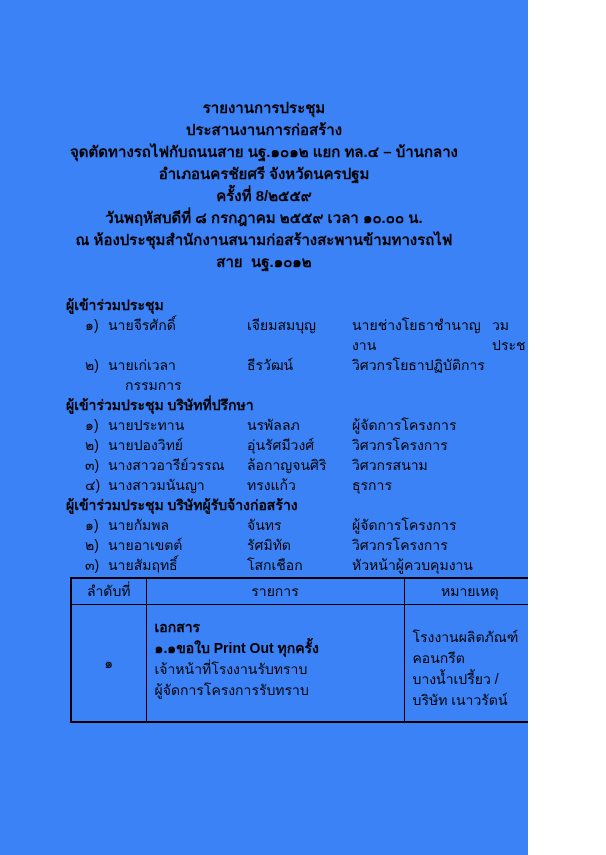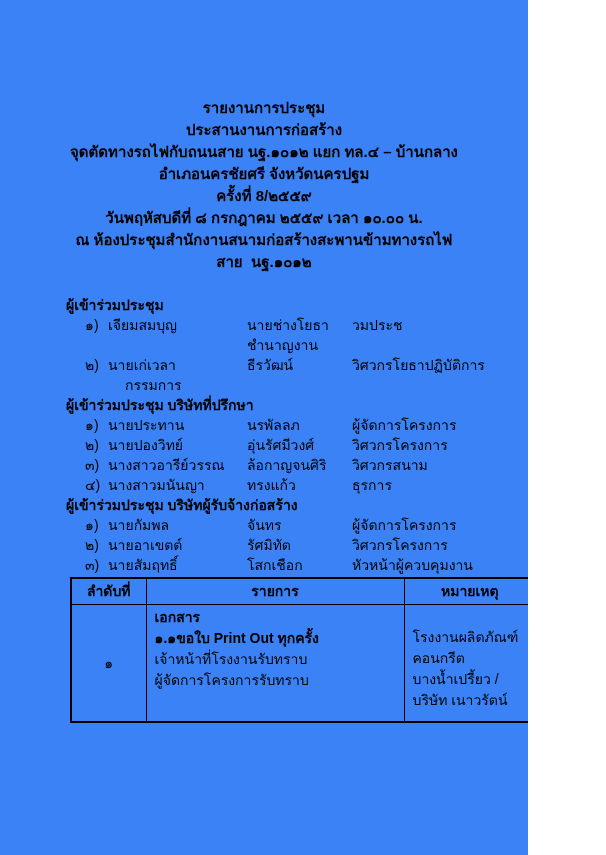--- a/index.html
+++ b/index.html
@@ -44,34 +44,34 @@
     border: 2px solid #000;
   }
   .minutes-table col.c1 { width: 75px; }
   .minutes-table col.c2 { width: 258px; }
   .minutes-table col.c3 { width: 132px; }
   .minutes-table th, .minutes-table td {
     border: 1px solid #000;
     box-sizing: border-box;
   }
   .minutes-table th {
-    font-weight: bold;
+    font-weight: normal;
     text-align: center;
     height: 26px;
     padding: 2px 12px;
     line-height: 20px;
   }
   .minutes-table tbody tr { height: 118px; }
   .no-cell {
     text-align: center;
     vertical-align: middle;
   }
   .item-cell {
     vertical-align: top;
-    padding: 2px 8px 8px 8px;
+    padding: 12px 8px 8px 8px;
     line-height: 21px;
   }
   .item-line.bold { font-weight: bold; }
   .remark-cell {
     vertical-align: bottom;
     padding: 4px 6px 10px 8px;
     line-height: 21px;
   }
 </style>
 </head>
@@ -88,20 +88,21 @@
     <div>วันพฤหัสบดีที่ ๘ กรกฎาคม ๒๕๕๙ เวลา ๑๐.๐๐ น.</div>
     <div>ณ ห้องประชุมสำนักงานสนามก่อสร้างสะพานข้ามทางรถไฟสาย &nbsp;นฐ.๑๐๑๒</div>
   </div>
 
   <div class="sections">
 
     <div class="section">
       <div class="section-heading">ผู้เข้าร่วมประชุม</div>
       <div class="attendee-row">
         <span class="no">๑)</span>
+        <span>นายจีรศักดิ์</span>
         <span>เจียมสมบุญ</span>
         <span>นายช่างโยธาชำนาญงาน</span>
         <span>วมประช</span>
       </div>
       <div class="attendee-row">
         <span class="no">๒)</span>
         <span>นายเก่เวลา</span>
         <span>ธีรวัฒน์</span>
         <span>วิศวกรโยธาปฏิบัติการ</span>
         <span></span>

